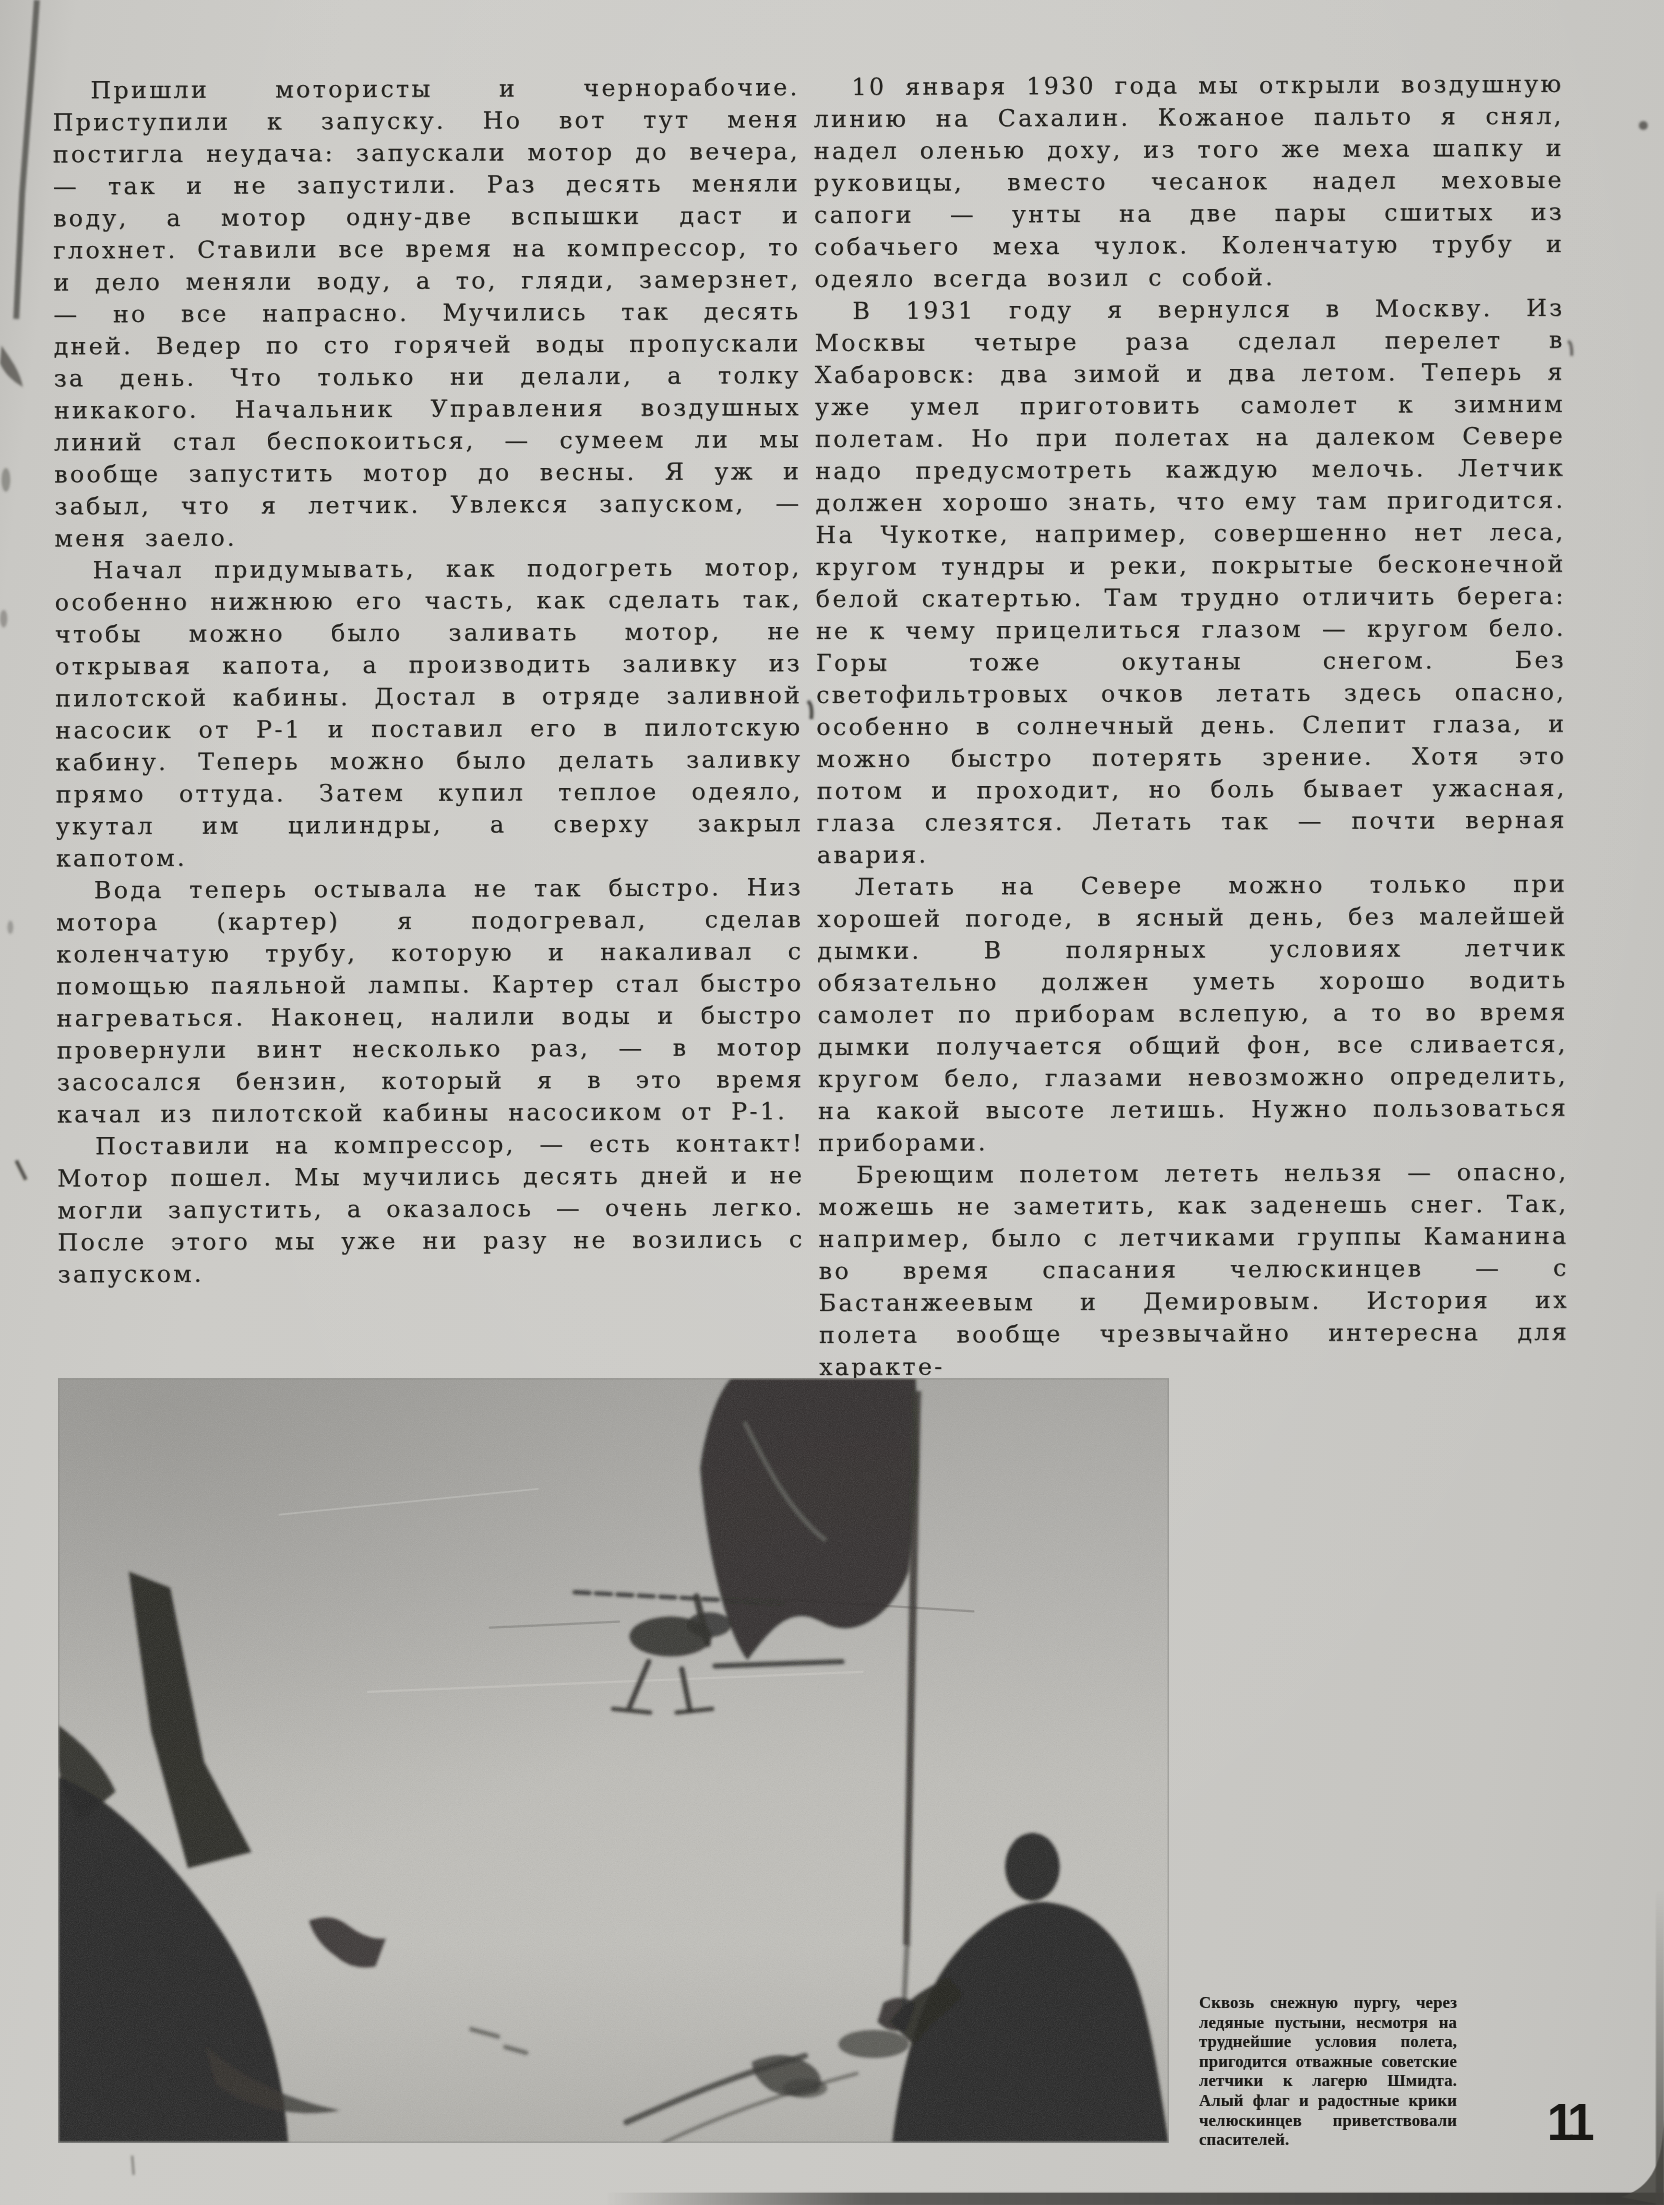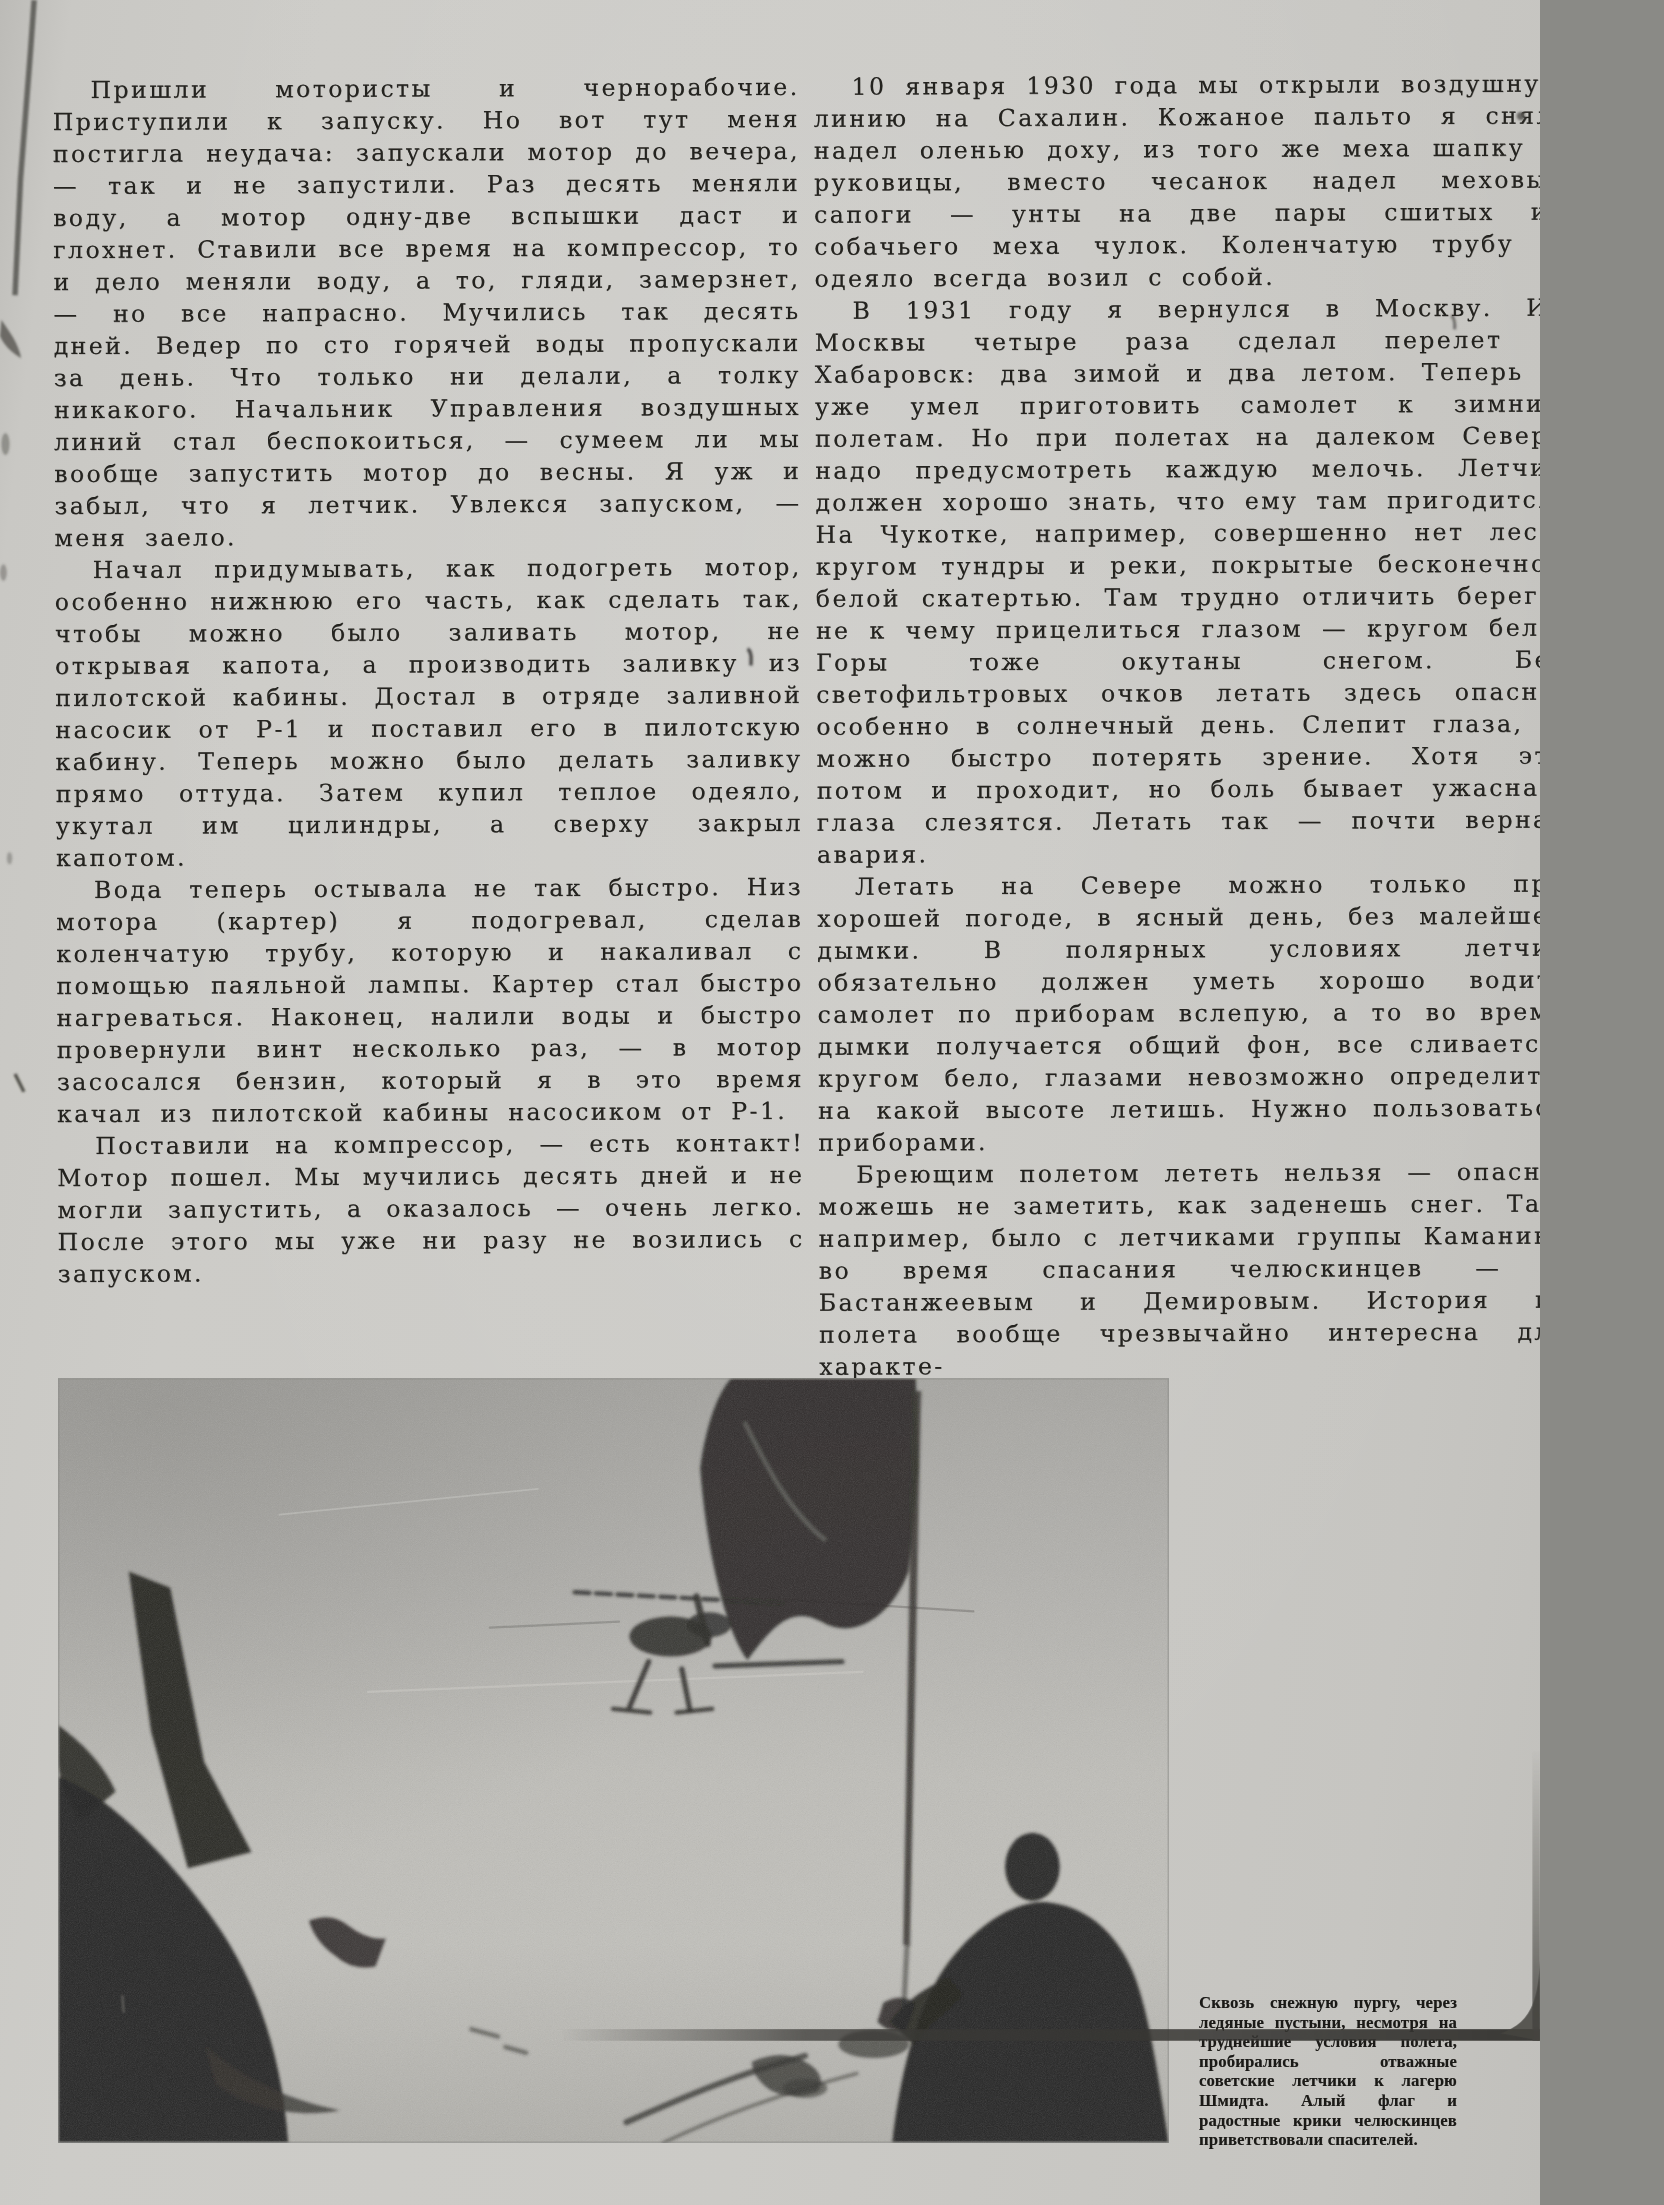--- a/index.html
+++ b/index.html
@@ -1,18 +1,18 @@
 <!DOCTYPE html>
 <html style="font-size:11.8px"><head>
 <meta charset="utf-8">
 <style>
   html,body { margin:0; padding:0; background:#8a8a86; }
   .page {
     position:relative;
-    width:1540px; height:2205px;
+    width:1664px; height:2205px;
     overflow:hidden;
     background-color:#c9c8c4;
     background-image:
       radial-gradient(ellipse at 55% 28%, rgba(255,255,255,0.10), rgba(255,255,255,0) 62%),
       linear-gradient(97deg, #bcbbb7 0%, #c9c8c4 4%, #cdccc8 18%, #cbcac6 55%, #c6c5c1 88%, #c1c0bc 100%);
     font-family:"DejaVu Serif", serif;
   }
   .text-tilt { position:absolute; inset:0; transform:rotate(-0.25deg); transform-origin:50% 40%; }
   .col {
     position:absolute; top:71px; width:747px;
@@ -139,21 +139,21 @@
         <ellipse cx="1012" cy="962" rx="30" ry="13" opacity="0.6" stroke="none"></ellipse>
         <path d="M200,906 C242,942 302,976 382,992 C330,1002 260,992 214,956 Z" opacity="0.8" stroke="none"></path>
         <path d="M560,882 l36,10 M606,906 l28,8" stroke-width="6" fill="none" opacity="0.6"></path>
       </g>
     </g>
 
     <rect x="0" y="0" width="1505" height="1036" filter="url(#grain)" opacity="0.5" fill="#555550"></rect>
     <rect x="1" y="1" width="1503" height="1034" fill="none" stroke="#8d8c88" stroke-width="2" opacity="0.55"></rect>
   </svg>
 
-  <div class="caption">Сквозь снежную пургу, через ледяные пустыни, несмотря на труднейшие условия полета, пробирались отважные советские летчики к лагерю Шмидта. Алый флаг и радостные крики челюскинцев приветствовали спасителей.</div>
+  <div class="caption">Сквозь снежную пургу, через ледяные пустыни, несмотря на труднейшие условия полета, пригодится отважные советские летчики к лагерю Шмидта. Алый флаг и радостные крики челюскинцев приветствовали спасителей.</div>
 
   <div class="page-number">11</div>
 
   <svg class="overlay" viewBox="0 0 2254 2987">
     <defs>
       <linearGradient id="bandFade" x1="0" y1="0" x2="1" y2="0">
         <stop offset="0" stop-color="#3c3b38" stop-opacity="0"></stop>
         <stop offset="0.25" stop-color="#3c3b38" stop-opacity="0.75"></stop>
         <stop offset="1" stop-color="#33322f" stop-opacity="0.95"></stop>
       </linearGradient>

